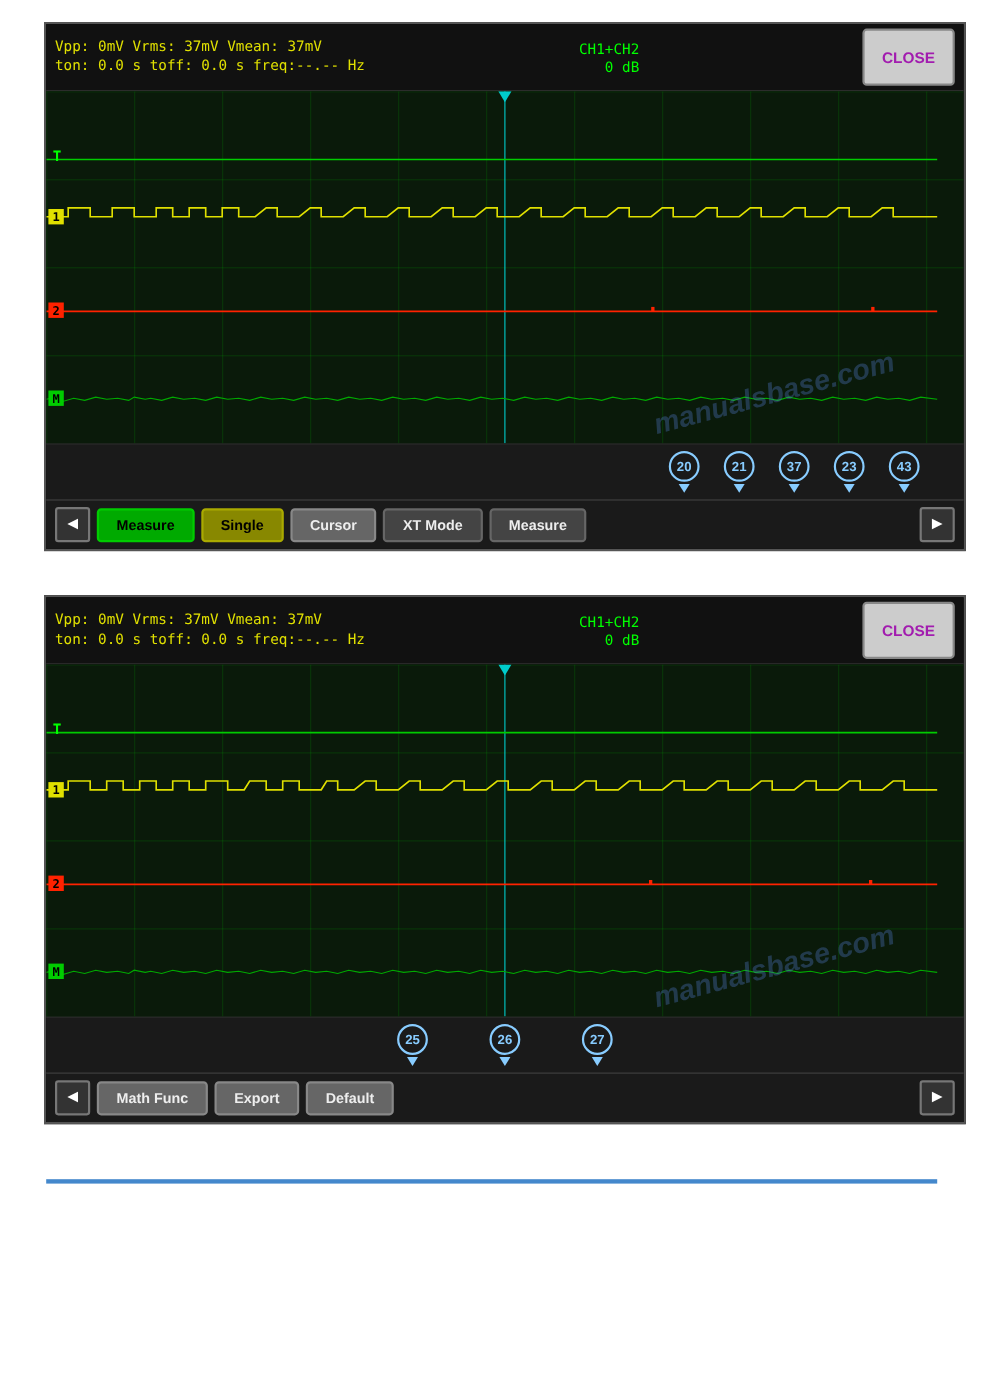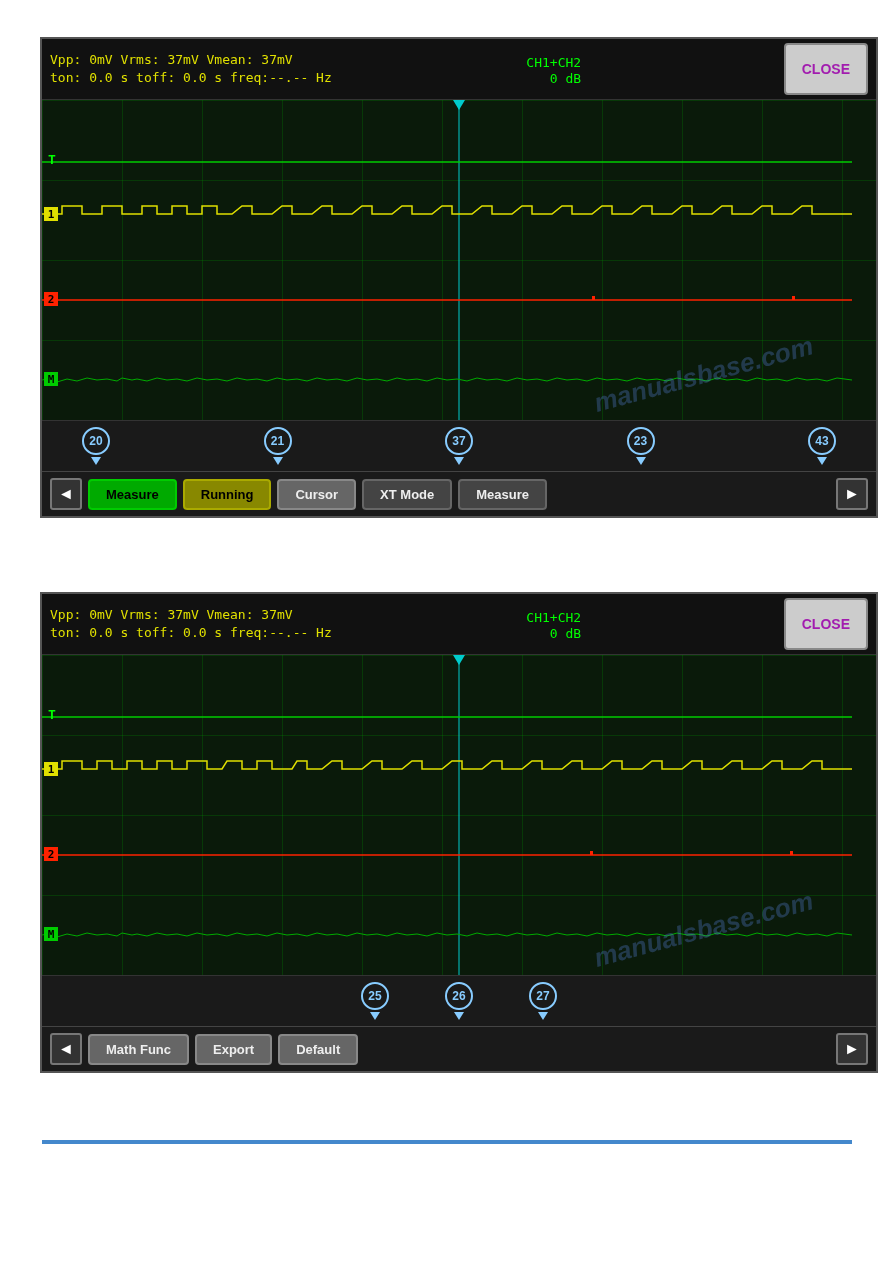--- a/index.html
+++ b/index.html
@@ -16,21 +16,21 @@
       display: flex;
       flex-direction: column;
       gap: 40px;
     }
 
     
     .scope-panel {
       background: #000000;
       border: 2px solid #555;
       width: 838px;
-      margin: 17px auto;
+      margin: 0 auto;
       position: relative;
     }
 
     
     .scope-header {
       background: #111;
       padding: 4px 8px;
       display: flex;
       justify-content: space-between;
       align-items: center;
@@ -115,24 +115,25 @@
       position: absolute;
       top: 0; left: 0;
       width: 100%; height: 100%;
       z-index: 4;
     }
 
     
     .callout-row {
       background: #1a1a1a;
       display: flex;
-      justify-content: space-between;
+      justify-content: flex-end;
       align-items: center;
       padding: 6px 40px;
       border-top: 1px solid #333;
+      gap: 22px;
     }
 
     .callout-item {
       display: flex;
       flex-direction: column;
       align-items: center;
       gap: 0;
     }
 
     .callout-circle {
@@ -403,21 +404,21 @@
       </div>
       <div class="callout-item">
         <div class="callout-circle">43</div>
         <div class="callout-arrow"></div>
       </div>
     </div>
 
     <div class="scope-toolbar">
       <button class="btn-nav">◄</button>
       <button class="toolbar-btn btn-green">Measure</button>
-      <button class="toolbar-btn btn-olive">Running</button>
+      <button class="toolbar-btn btn-olive">Single</button>
       <button class="toolbar-btn btn-gray">Cursor</button>
       <button class="toolbar-btn btn-dark">XT Mode</button>
       <button class="toolbar-btn btn-dark">Measure</button>
       <div class="spacer"></div>
       <button class="btn-nav">►</button>
     </div>
   </div>
 
   <div class="scope-panel">
 

